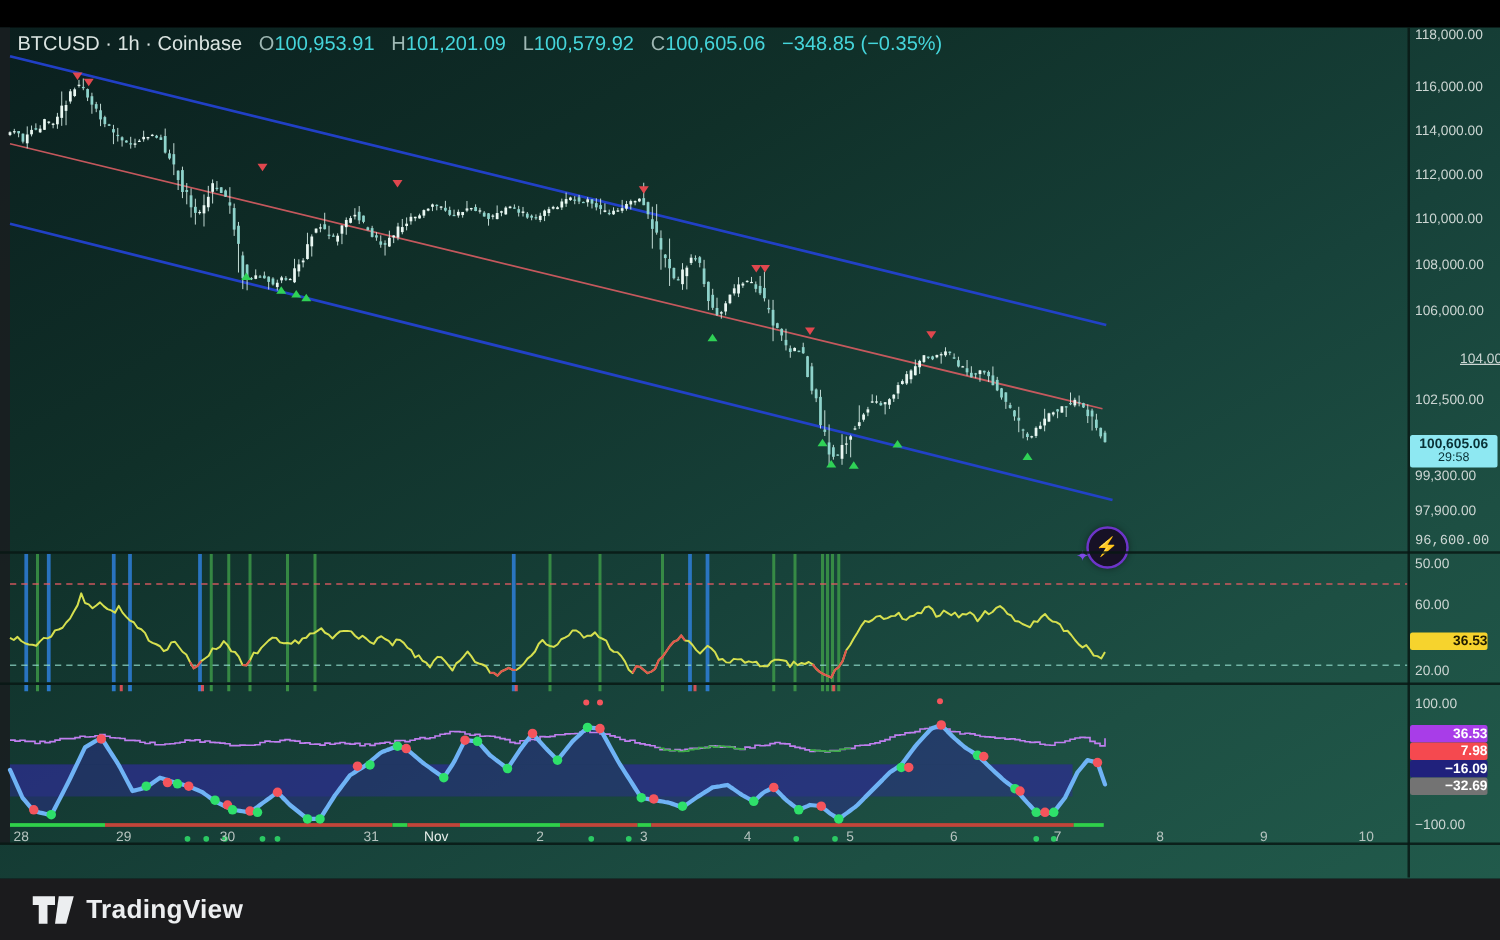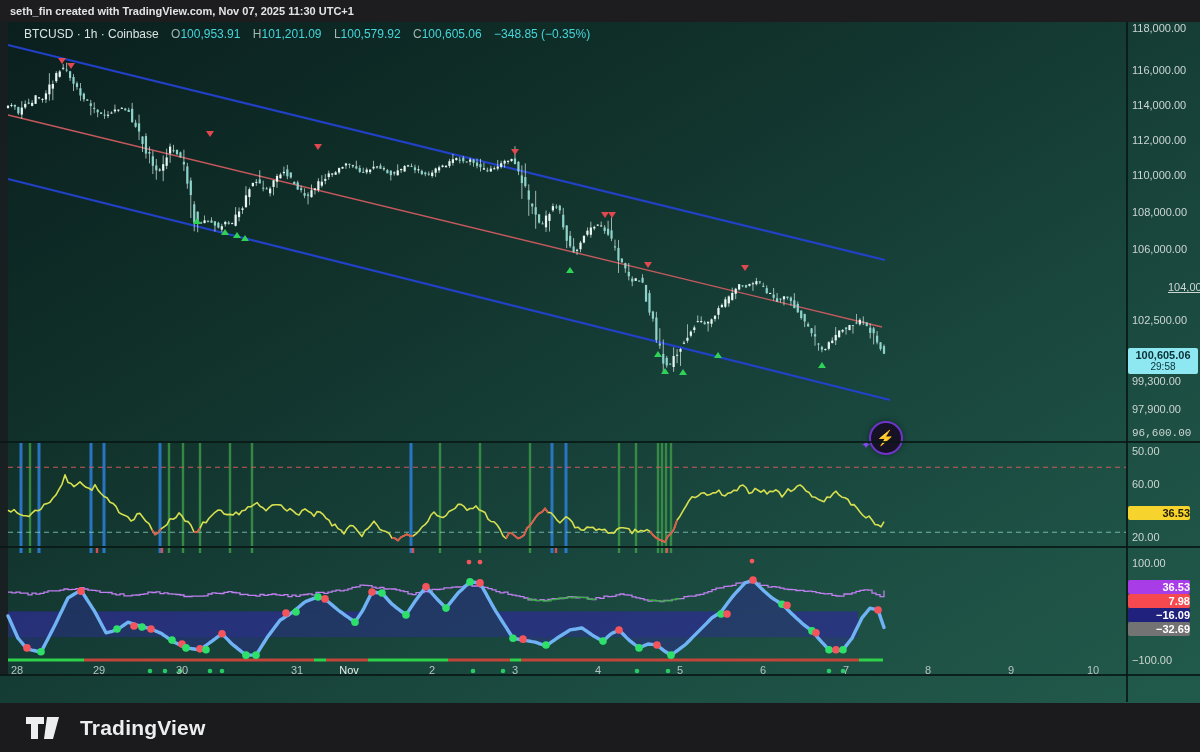--- a/index.html
+++ b/index.html
@@ -3,21 +3,21 @@
 <meta charset="utf-8">
 <style>
   html,body{margin:0;padding:0;background:#000;}
   #app{position:relative;width:1200px;height:752px;overflow:hidden;
        font-family:"Liberation Sans",sans-serif;-webkit-font-smoothing:antialiased;}
   .topbar{position:absolute;left:0;top:0;width:1200px;height:22px;background:#1d1d1f;
           color:#e3e4e6;font-size:11px;font-weight:bold;line-height:22px;padding-left:10px;box-sizing:border-box;}
   .chart-bg{position:absolute;left:0;top:22px;width:1200px;height:681px;
             background:linear-gradient(150deg,#0a1f1e 0%,#103029 30%,#17423a 58%,#1d4f43 78%,#215a4b 100%);}
   .left-strip{position:absolute;left:0;top:22px;width:8px;height:653px;background:#191e21;opacity:.92;}
-  .legend{position:absolute;left:24px;top:27px;font-size:12px;white-space:nowrap;z-index:30;}
+  .legend{position:absolute;left:14px;top:27px;font-size:16px;white-space:nowrap;z-index:30;}
   .legend .sym{color:#dbe4e1;}
   .legend .k{color:#9fb8b4;margin-left:9px;}
   .legend .v{color:#45d5db;}
   .legend .chg{color:#45d5db;margin-left:9px;}
   svg.pane{position:absolute;left:0;z-index:5;}
   .sep{position:absolute;left:0;width:1200px;height:2px;background:#081714;opacity:.85;z-index:20;}
   .vsep{position:absolute;top:22px;width:2px;height:680px;background:#081714;opacity:.85;z-index:20;}
   .axis-label{position:absolute;color:#ccd6d3;font-size:11px;transform:translateY(-50%);z-index:21;}
   .time-label{position:absolute;top:664px;color:#b6c3bf;font-size:11px;transform:translateX(-50%);z-index:21;}
   .time-label.major{color:#e8eeea;}
@@ -26,30 +26,27 @@
   .px-label .l1{font-size:11px;font-weight:bold;}
   .px-label .l2{font-size:10px;}
   .val-label{position:absolute;left:1128px;width:62px;text-align:right;font-size:11px;font-weight:bold;
              border-radius:2px;transform:translateY(-50%);z-index:25;padding:1px 0;}
   .watermark{position:absolute;z-index:15;width:30px;height:30px;border-radius:50%;
              background:#171126;border:2.5px solid #6d35c9;box-shadow:0 0 6px rgba(0,0,0,.4);
              color:#b9a6f2;font-size:15px;text-align:center;line-height:29px;}
   .sparkle{position:absolute;z-index:16;color:#7d4ae8;font-size:12px;}
   .footer{position:absolute;left:0;top:703px;width:1200px;height:49px;background:#1b1b1d;z-index:30;
           display:flex;align-items:center;}
-  .tv-logo{display:flex;align-items:center;margin-left:26px;gap:20px;}
+  .tv-logo{display:flex;align-items:center;margin-left:26px;gap:9px;}
   .tv-word{color:#eceef0;font-size:21px;font-weight:bold;letter-spacing:.2px;}
 </style>
 </head>
 <body>
 
 <div id="app">
-  <div class="topbar">
-    <span>seth_fin created with TradingView.com, Nov 07, 2025 11:30 UTC+1</span>
-  </div>
 
   <div class="chart-bg"></div>
   <div class="left-strip"></div>
 
   <div class="legend">
     <span class="sym">BTCUSD · 1h · Coinbase</span>
     <span class="k">O</span><span class="v">100,953.91</span>
     <span class="k">H</span><span class="v">101,201.09</span>
     <span class="k">L</span><span class="v">100,579.92</span>
     <span class="k">C</span><span class="v">100,605.06</span>

